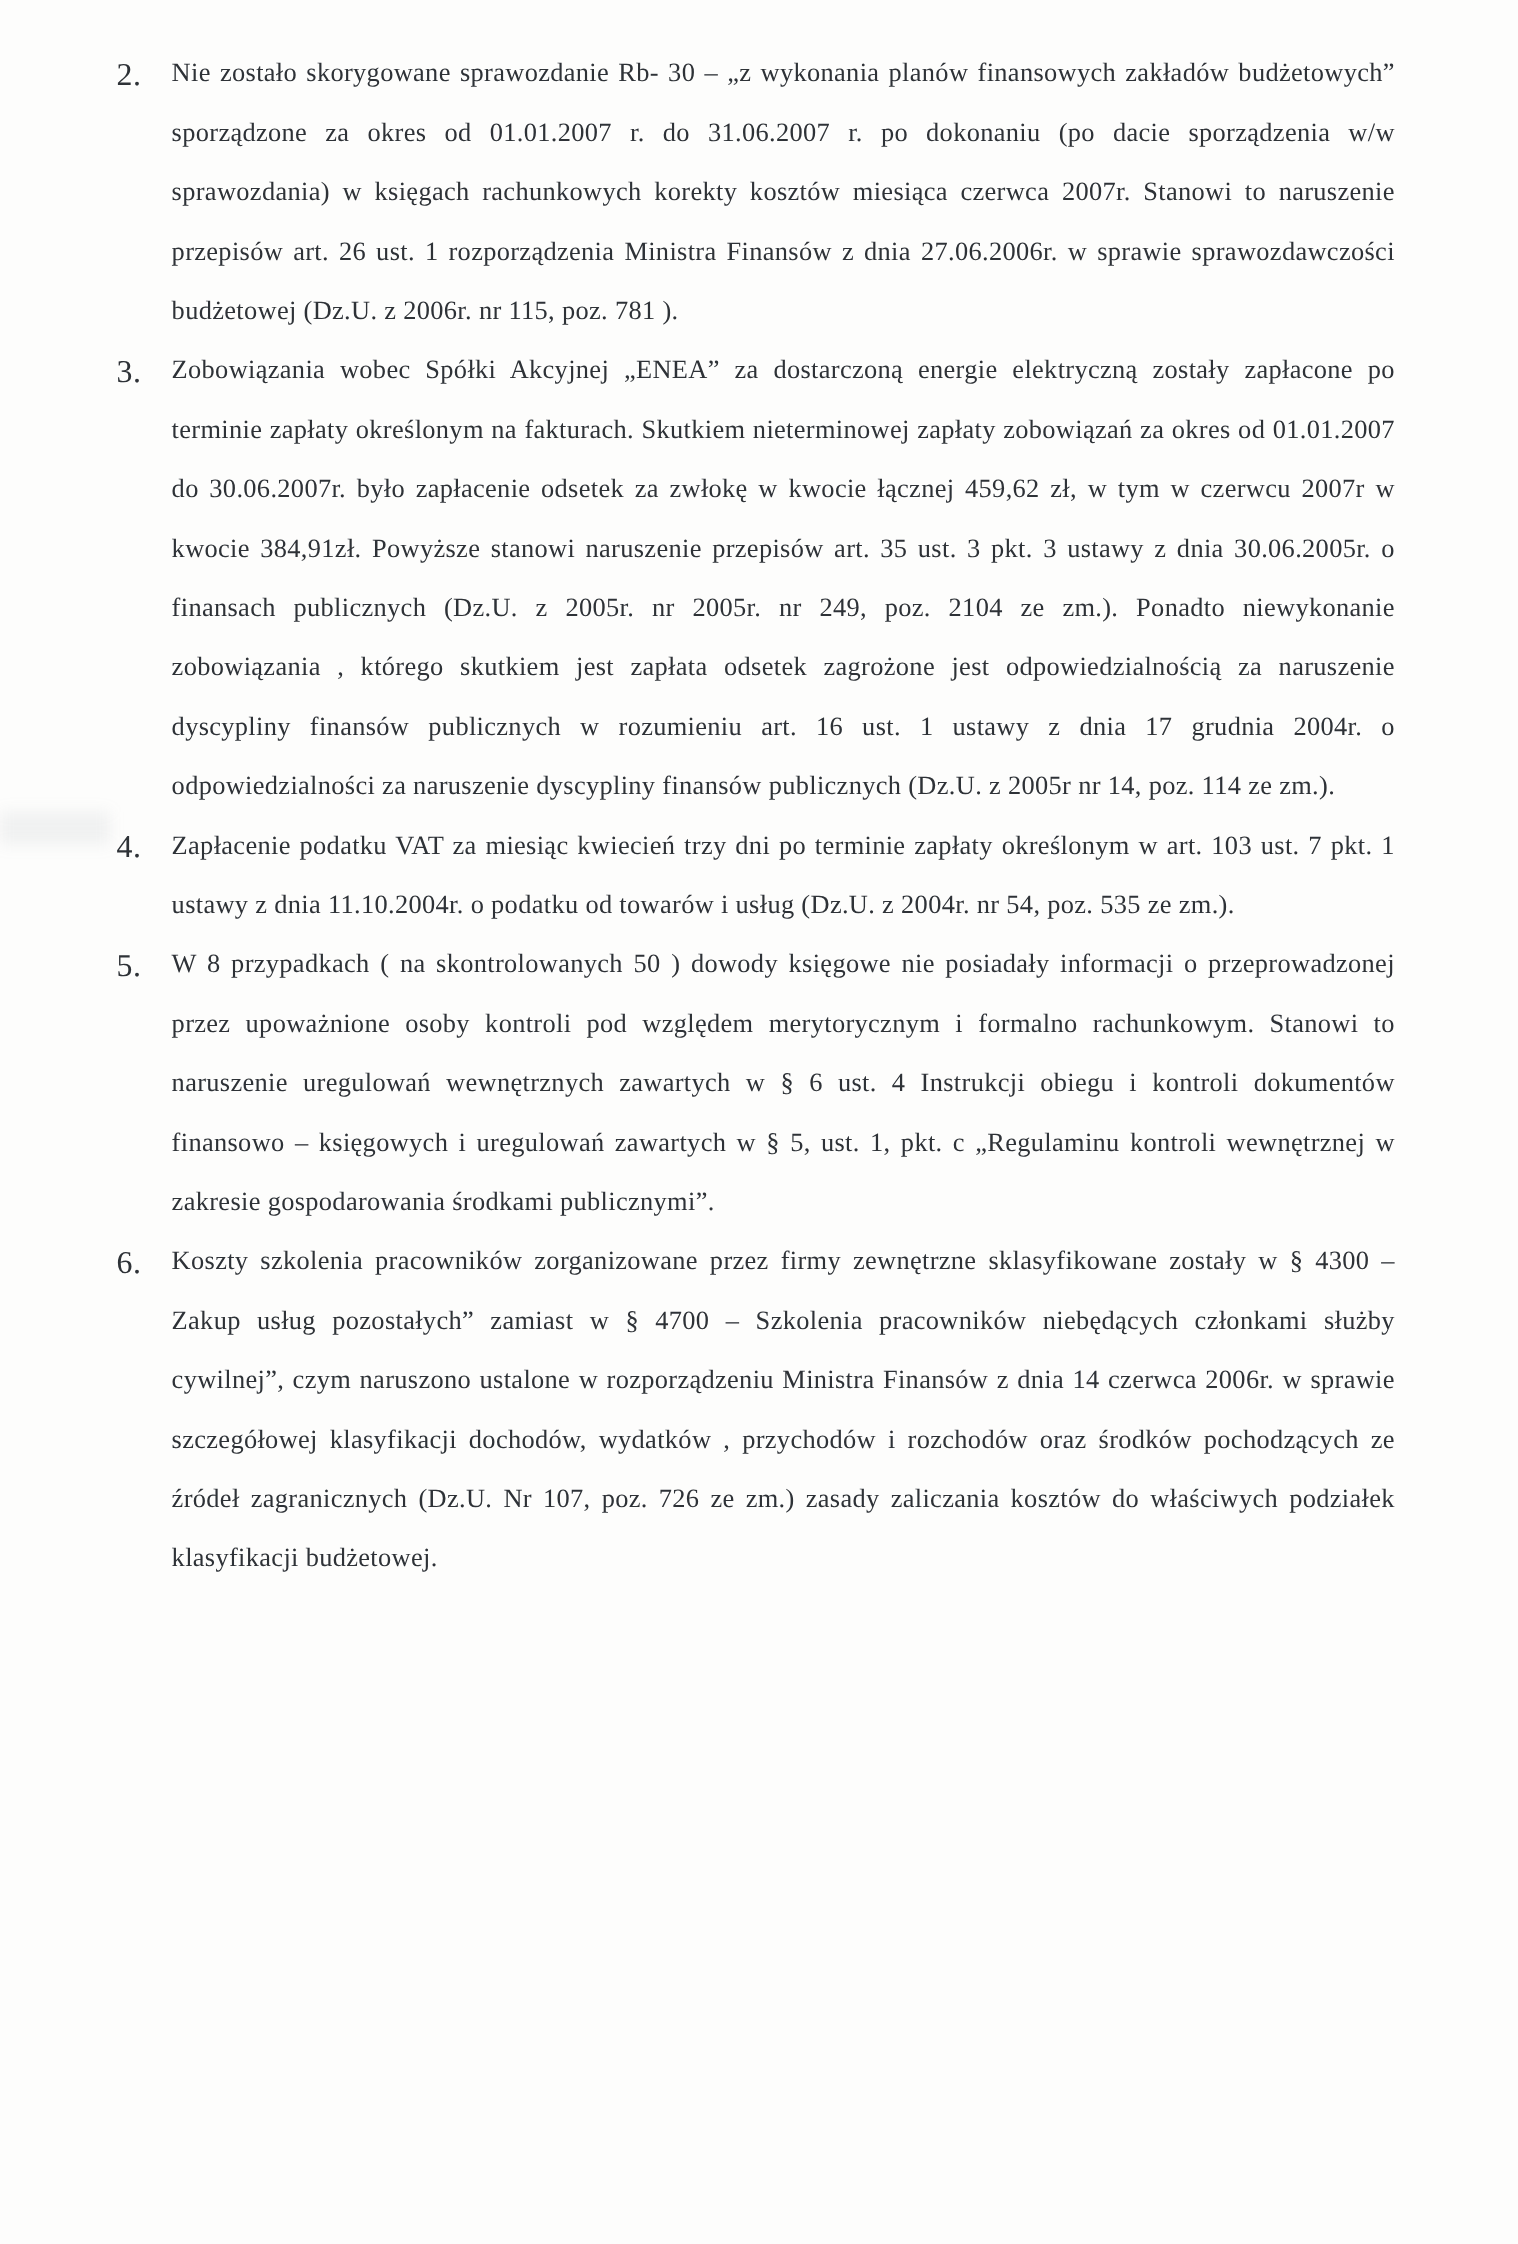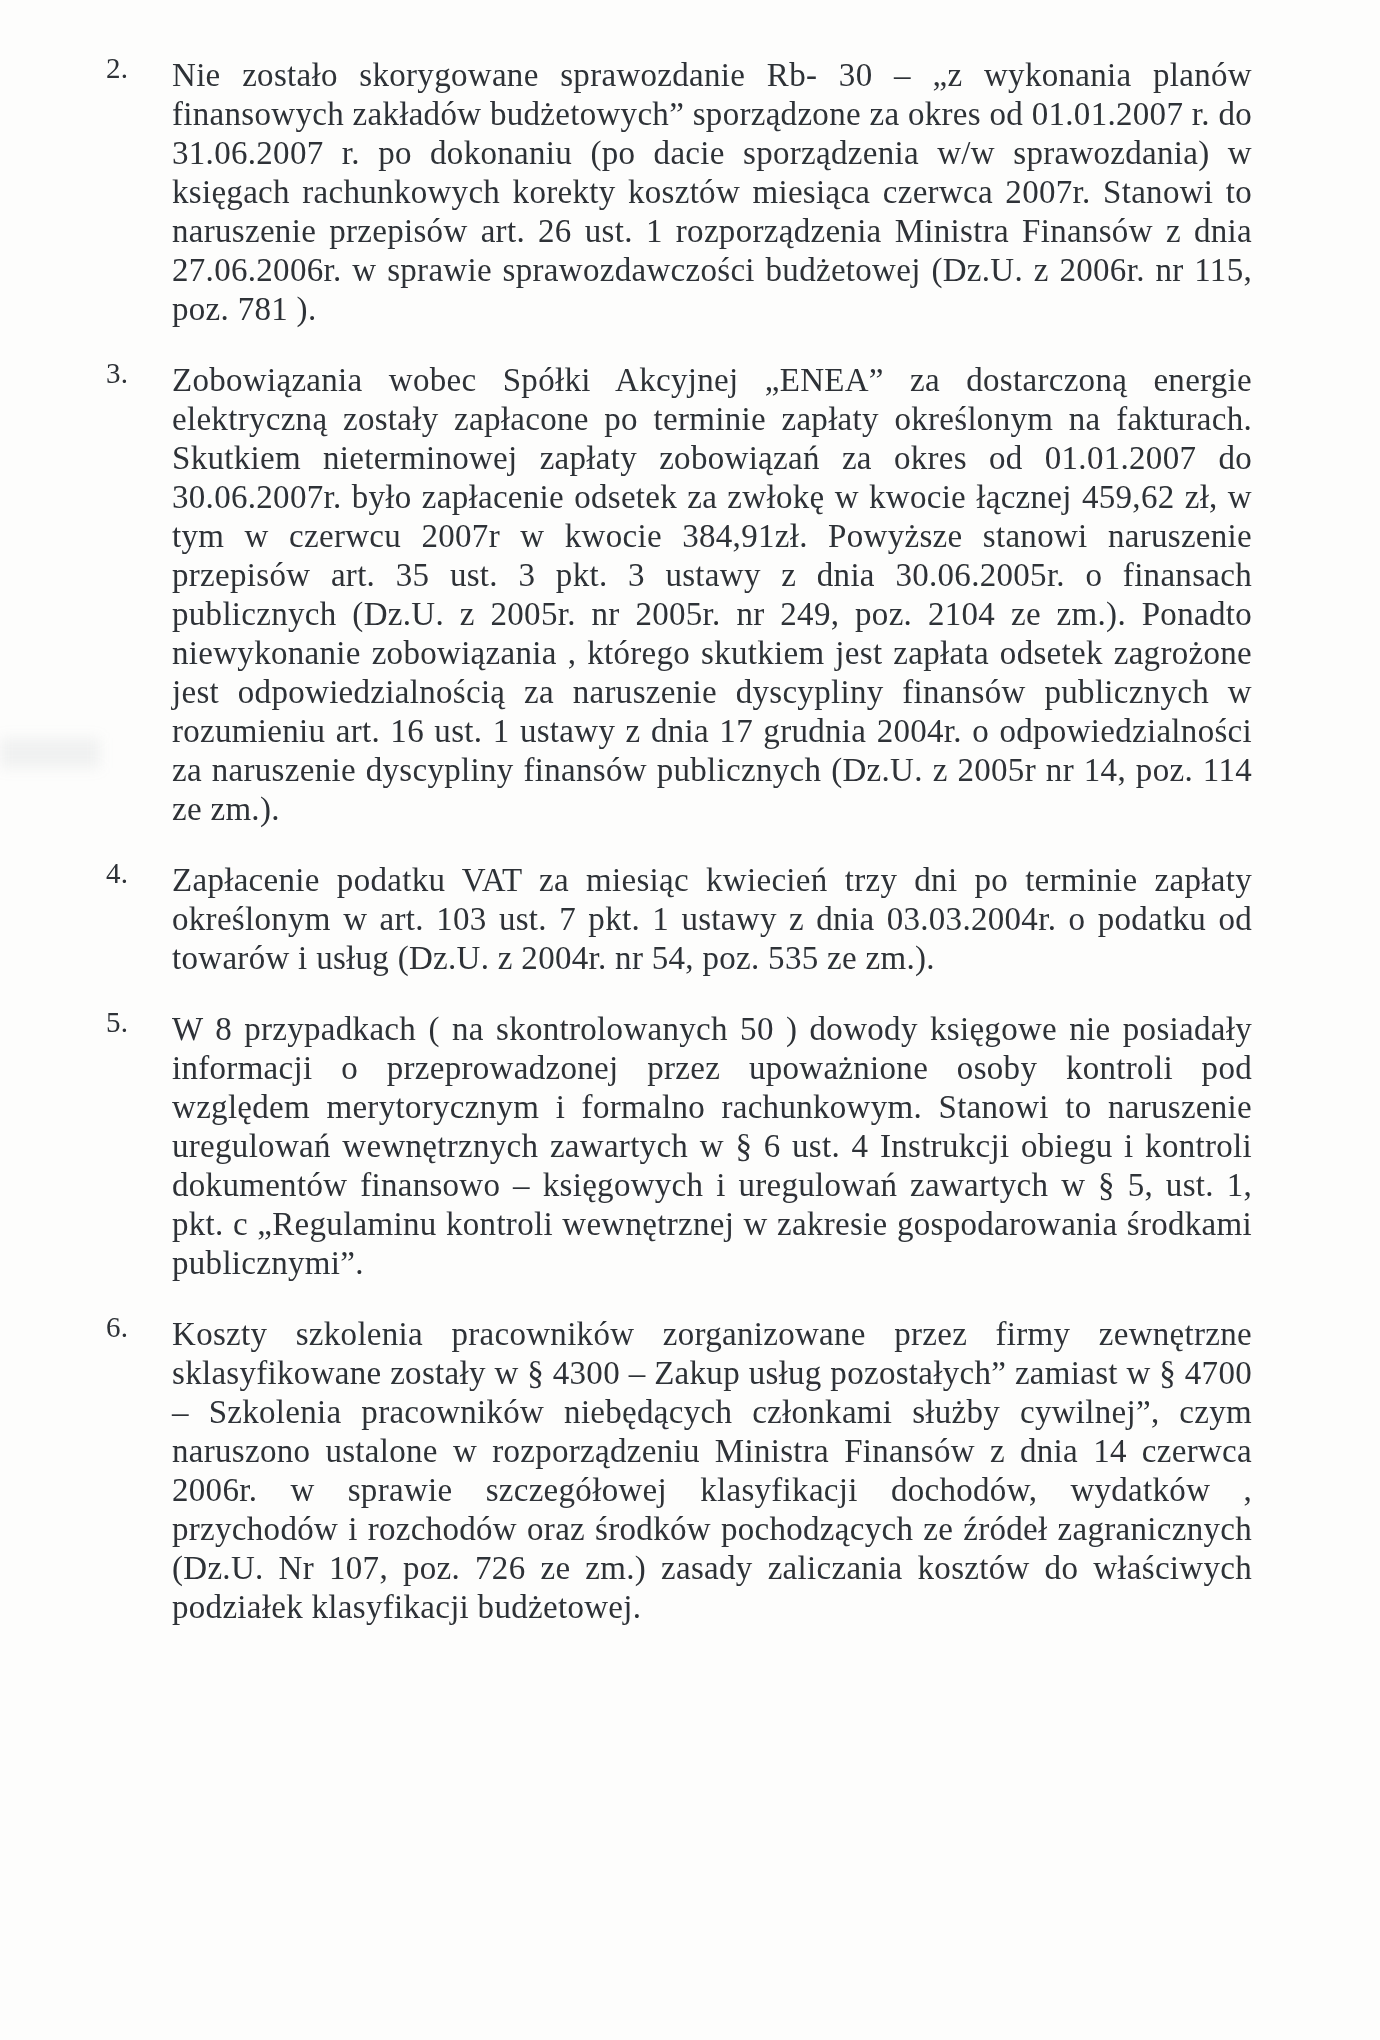--- a/index.html
+++ b/index.html
@@ -23,23 +23,23 @@
     align-items: flex-start;
   }
   .num {
     flex: 0 0 50px;
     font-size: 29px;
     line-height: 57px;
     letter-spacing: 0.3px;
   }
   .txt {
     flex: 1 1 auto;
-    margin: 16px;
-    font-size: 33px;
-    line-height: 39px;
+    margin: 0;
+    font-size: 24px;
+    line-height: 54px;
     letter-spacing: 0.3px;
     text-align: justify;
     text-justify: inter-word;
   }
   
   .scan-artifact {
     position: absolute;
     left: 0;
     top: 738px;
     width: 100px;
@@ -61,21 +61,21 @@
     <p class="txt">Nie zostało skorygowane sprawozdanie Rb- 30 – „z wykonania planów finansowych zakładów budżetowych” sporządzone za okres od 01.01.2007 r. do 31.06.2007 r. po dokonaniu (po dacie sporządzenia w/w sprawozdania) w księgach rachunkowych korekty kosztów miesiąca czerwca 2007r. Stanowi to naruszenie przepisów art. 26 ust. 1 rozporządzenia Ministra Finansów z dnia 27.06.2006r. w sprawie sprawozdawczości budżetowej (Dz.U. z 2006r. nr 115, poz. 781 ).</p>
   </div>
 
   <div class="item">
     <span class="num">3.</span>
     <p class="txt">Zobowiązania wobec Spółki Akcyjnej „ENEA” za dostarczoną energie elektryczną zostały zapłacone po terminie zapłaty określonym na fakturach. Skutkiem nieterminowej zapłaty zobowiązań za okres od 01.01.2007 do 30.06.2007r. było zapłacenie odsetek za zwłokę w kwocie łącznej 459,62 zł, w tym w czerwcu 2007r w kwocie 384,91zł. Powyższe stanowi naruszenie przepisów art. 35 ust. 3 pkt. 3 ustawy z dnia 30.06.2005r. o finansach publicznych (Dz.U. z 2005r. nr 2005r. nr 249, poz. 2104 ze zm.). Ponadto niewykonanie zobowiązania , którego skutkiem jest zapłata odsetek zagrożone jest odpowiedzialnością za naruszenie dyscypliny finansów publicznych w rozumieniu art. 16 ust. 1 ustawy z dnia 17 grudnia 2004r. o odpowiedzialności za naruszenie dyscypliny finansów publicznych (Dz.U. z 2005r nr 14, poz. 114 ze zm.).</p>
   </div>
 
   <div class="item">
     <span class="num">4.</span>
-    <p class="txt">Zapłacenie podatku VAT za miesiąc kwiecień trzy dni po terminie zapłaty określonym w art. 103 ust. 7 pkt. 1 ustawy z dnia 03.03.2004r. o podatku od towarów i usług (Dz.U. z 2004r. nr 54, poz. 535 ze zm.).</p>
+    <p class="txt">Zapłacenie podatku VAT za miesiąc kwiecień trzy dni po terminie zapłaty określonym w art. 103 ust. 7 pkt. 1 ustawy z dnia 11.10.2004r. o podatku od towarów i usług (Dz.U. z 2004r. nr 54, poz. 535 ze zm.).</p>
   </div>
 
   <div class="item">
     <span class="num">5.</span>
     <p class="txt">W 8 przypadkach ( na skontrolowanych 50 ) dowody księgowe nie posiadały informacji o przeprowadzonej przez upoważnione osoby kontroli pod względem merytorycznym i formalno rachunkowym. Stanowi to naruszenie uregulowań wewnętrznych zawartych w § 6 ust. 4 Instrukcji obiegu i kontroli dokumentów finansowo – księgowych i uregulowań zawartych w § 5, ust. 1, pkt. c „Regulaminu kontroli wewnętrznej w zakresie gospodarowania środkami publicznymi”.</p>
   </div>
 
   <div class="item">
     <span class="num">6.</span>
     <p class="txt">Koszty szkolenia pracowników zorganizowane przez firmy zewnętrzne sklasyfikowane zostały w § 4300 – Zakup usług pozostałych” zamiast w § 4700 – Szkolenia pracowników niebędących członkami służby cywilnej”, czym naruszono ustalone w rozporządzeniu Ministra Finansów z dnia 14 czerwca 2006r. w sprawie szczegółowej klasyfikacji dochodów, wydatków , przychodów i rozchodów oraz środków pochodzących ze źródeł zagranicznych (Dz.U. Nr 107, poz. 726 ze zm.) zasady zaliczania kosztów do właściwych podziałek klasyfikacji budżetowej.</p>

